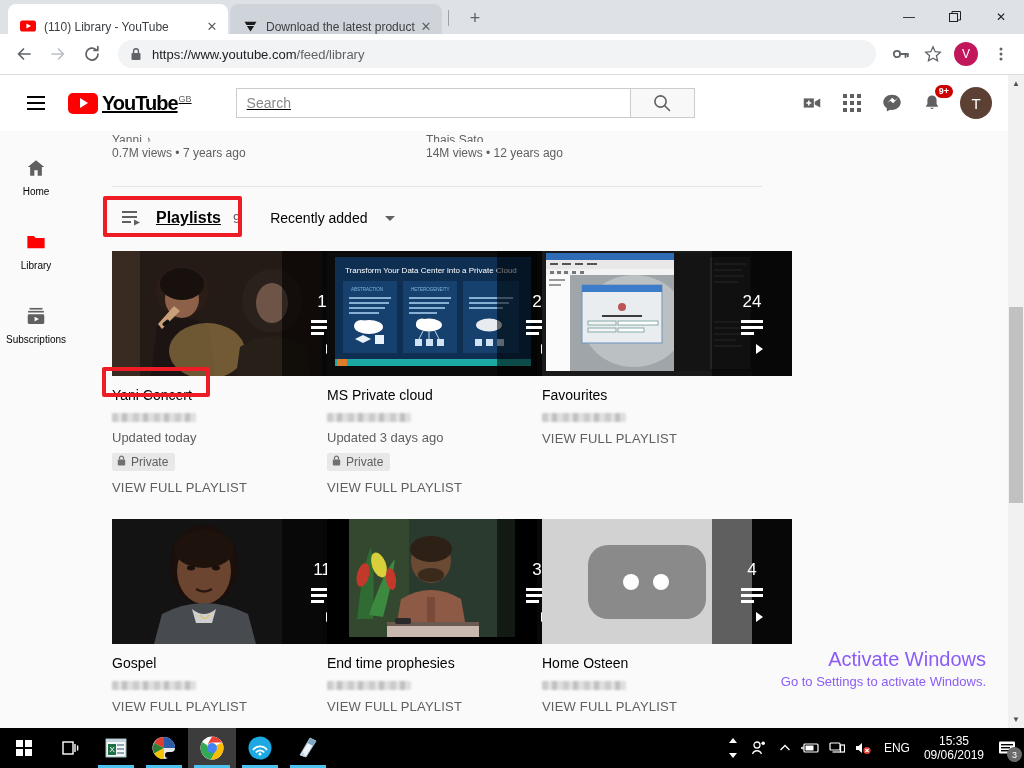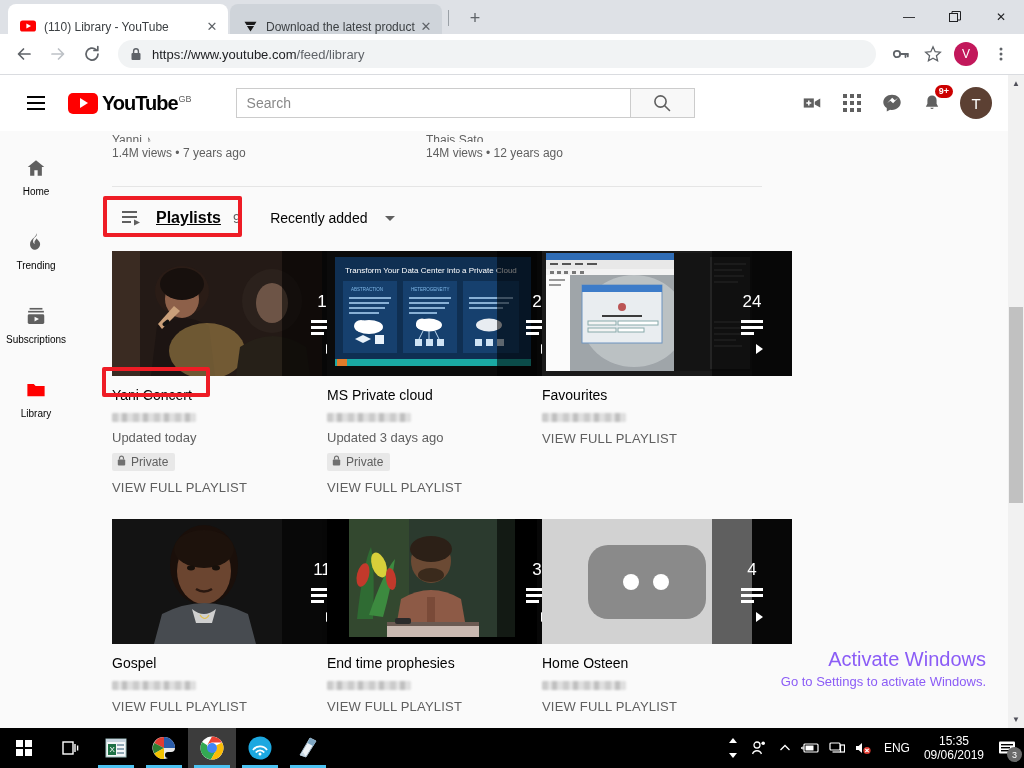--- a/index.html
+++ b/index.html
@@ -33,21 +33,21 @@
   .omnibox { flex:1; height:28px; background:#f1f3f4; border-radius:14px; display:flex; align-items:center; padding:0 12px; margin:0 8px; }
   .lock { margin-right:10px; color:#5f6368; display:flex; align-items:center; }
   .url { font-size:13px; color:#202124; white-space:nowrap; }
   .url .dim { color:#5f6368; }
   .tbicon { width:30px; height:30px; display:flex; align-items:center; justify-content:center; color:#5f6368; margin-left:2px; }
   .chromeavatar { width:24px; height:24px; border-radius:50%; background:#c2185b; color:#fff; font-size:12px; display:flex; align-items:center; justify-content:center; margin:0 6px; }
   .toolbar-sep { height:1px; background:#dadce0; }
 
   
   #yt { position:absolute; left:0; top:75px; width:1024px; height:653px; background:#fafafa; overflow:hidden; }
-  .yt-header { position:absolute; left:0; top:0; width:1008px; height:56px; background:#fff; display:flex; align-items:center; padding:0 16px; z-index:5; }
+  .yt-header { position:absolute; left:0; top:0; width:1008px; height:56px; background:#fff; display:flex; align-items:center; padding:0 16px; z-index:5;text-decoration:underline; }
   .hamburger { width:40px; height:40px; display:flex; flex-direction:column; justify-content:center; align-items:center; gap:4px; margin-right:12px; }
   .hamburger span { display:block; width:18px; height:2px; background:#030303; }
   .yt-logo { display:flex; align-items:flex-start; }
   .yt-play { width:30px; height:21px; background:#ff0000; border-radius:5px; display:flex; align-items:center; justify-content:center; margin-right:4px; }
   .yt-play::after { content:""; border-left:8px solid #fff; border-top:5px solid transparent; border-bottom:5px solid transparent; margin-left:2px; }
   .yt-word { font-size:20px; font-weight:bold; letter-spacing:-1px; color:#030303; line-height:21px; }
   .yt-cc { font-size:9px; color:#606060; margin-left:1px; line-height:12px; }
   .yt-search-wrap { display:flex; margin-left:44px; }
   .yt-search { width:395px; height:30px; border:1px solid #ccc; padding:0 10px; font-size:14px; color:#888; display:flex; align-items:center; background:#fff; }
   .yt-search-btn { width:64px; height:30px; border:1px solid #ccc; border-left:none; background:#f8f8f8; display:flex; align-items:center; justify-content:center; }
@@ -284,56 +284,48 @@
 
     <div class="yt-sidebar">
       <div class="side-item">
         <span class="side-icon">
           <svg width="22" height="22" viewBox="0 0 24 24">
               <path d="M12 3.5 L21 11 h-2.6 v9.5 h-4.6 v-6 h-3.6 v6 H5.6 V11 H3 Z" fill="#606060"></path>
             </svg>
         </span>
         <span>Home</span>
       </div>
-      <div class="side-item">
+      <div class="side-item active">
         <span class="side-icon">
           <svg width="22" height="22" viewBox="0 0 24 24">
-              <path d="M13 2.5 C13.5 6 10 6.5 9 9.5 C8.2 12 9.5 14 11 14 C9 11.5 12 10 12.6 8 C14 10.3 16.5 11.3 16.5 14.3 C16.5 18 13.6 20.5 11.3 20.5 C8 20.5 5.5 17.8 5.5 14.4 C5.5 9 11.5 7.5 13 2.5 Z" fill="#606060"></path>
+              <path d="M2.6 5.5 h7 l2 2.2 h9.8 v11 H2.6 Z" fill="#ff0000"></path>
             </svg>
         </span>
-        <span>Trending</span>
+        <span>Library</span>
       </div>
       <div class="side-item">
         <span class="side-icon">
           <svg width="22" height="22" viewBox="0 0 24 24">
               <rect x="5" y="3.2" width="14" height="1.8" fill="#606060"></rect>
               <rect x="3.4" y="6.4" width="17.2" height="1.8" fill="#606060"></rect>
               <rect x="3" y="10" width="18" height="10.6" rx="1.6" fill="#606060"></rect>
               <polygon points="10.4,12.7 15.2,15.3 10.4,17.9" fill="#fafafa"></polygon>
             </svg>
         </span>
         <span>Subscriptions</span>
       </div>
-      <div class="side-item active">
-        <span class="side-icon">
-          <svg width="22" height="22" viewBox="0 0 24 24">
-              <path d="M2.6 5.5 h7 l2 2.2 h9.8 v11 H2.6 Z" fill="#ff0000"></path>
-            </svg>
-        </span>
-        <span>Library</span>
-      </div>
     </div>
 
     <div class="yt-content">
       <div class="inner">
 
         <div class="vidrow">
           <div class="vidmeta">
             <div class="vid-ch">Yanni ♪</div>
-            <div class="vid-stats">1.4M views • 7 years ago</div>
+            <div class="vid-stats">0.7M views • 7 years ago</div>
           </div>
           <div class="vidmeta">
             <div class="vid-ch">Thais Sato</div>
             <div class="vid-stats">14M views • 12 years ago</div>
           </div>
         </div>
         <div class="hr"></div>
 
         <div class="sec-head">
           <div class="sec-title-box">

